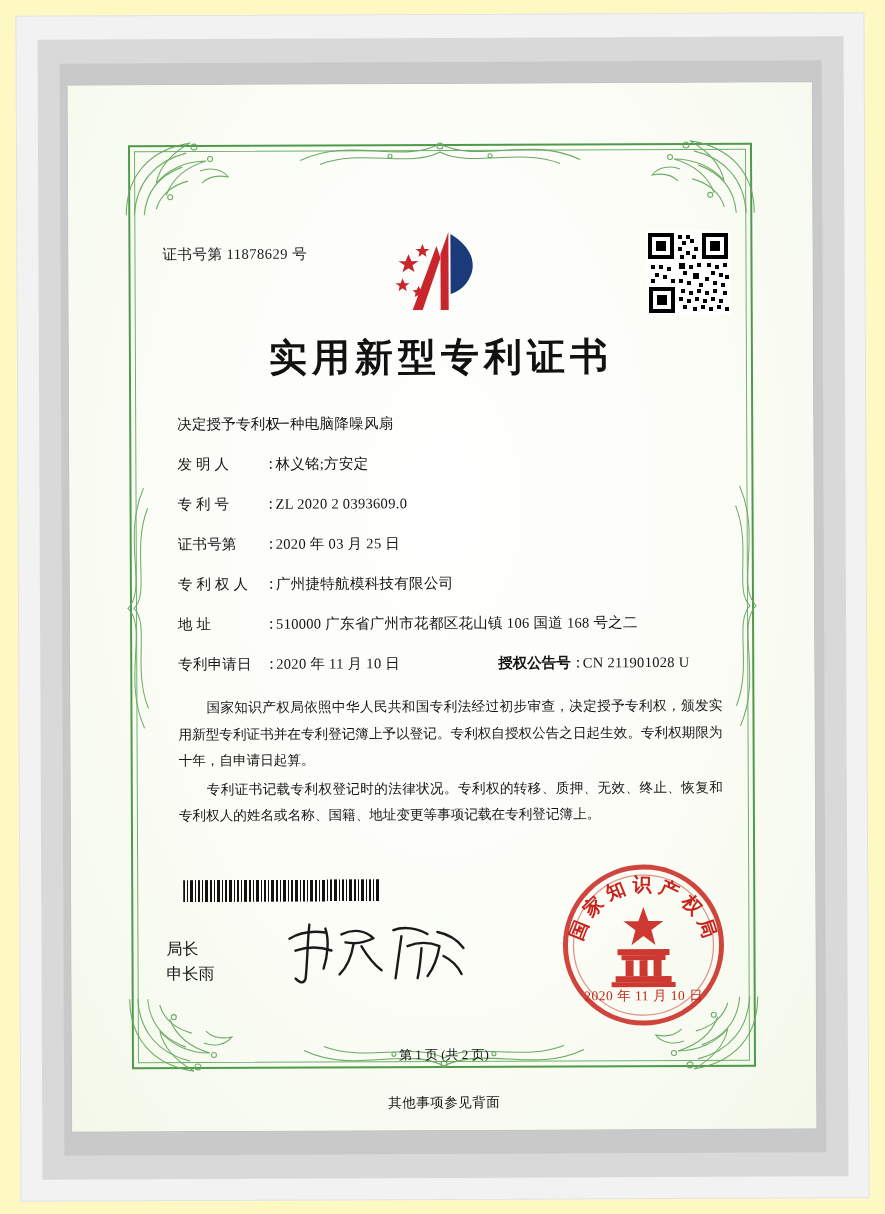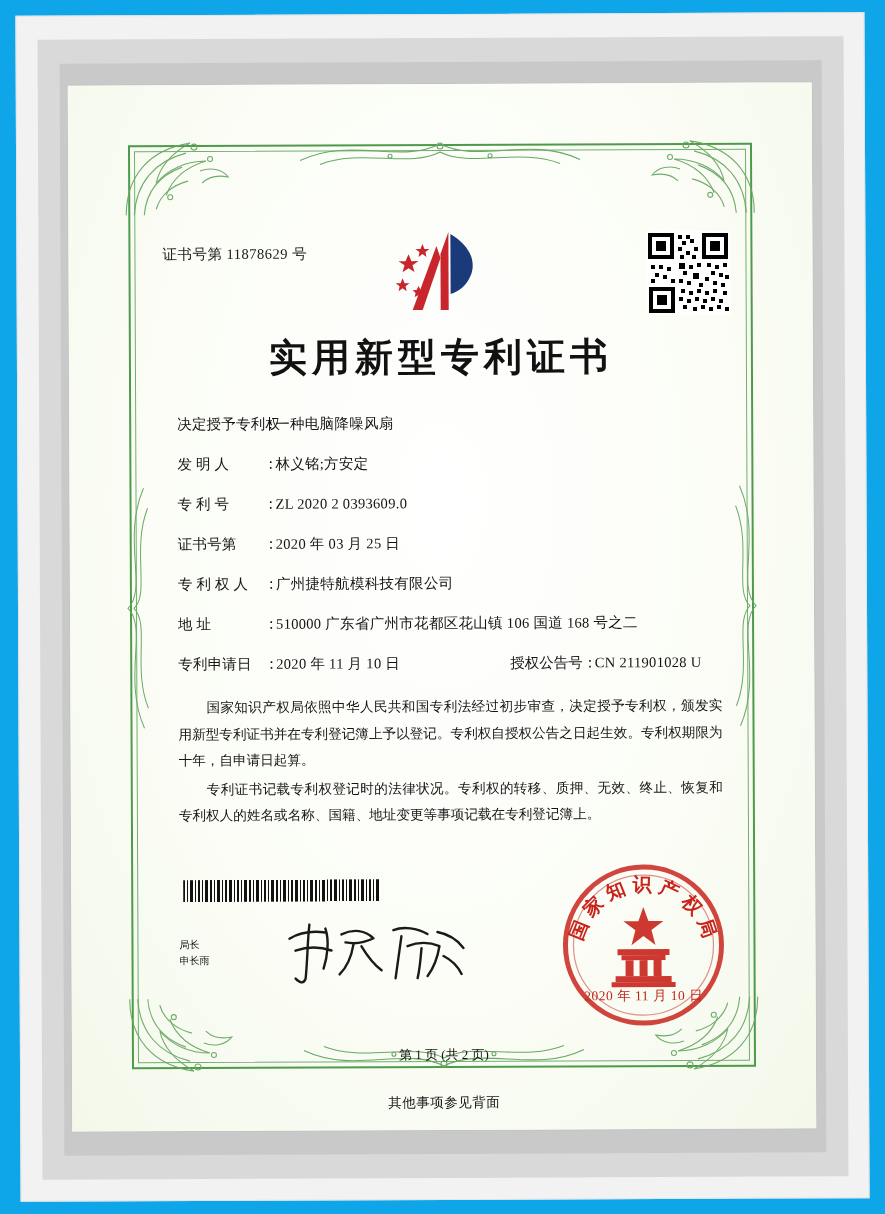--- a/index.html
+++ b/index.html
@@ -13,21 +13,21 @@
     font-family: "Liberation Serif", serif;
     position: relative;
     overflow: hidden;
   }
 
   
   .frame-outer {
     position: absolute;
     left: 0; top: 0;
     width: 885px; height: 1214px;
-    background: #0ea5e9;
+    background: #fef9c3;
     box-sizing: border-box;
   }
   .frame-band1 {
     position: absolute;
     left: 18px; top: 14px;
     width: 849px; height: 1186px;
     background: #f2f2f2;
     border: 1px solid #e3e3e3;
     box-sizing: border-box;
     transform: rotate(-0.25deg);
@@ -196,21 +196,22 @@
     flex: 1;
     letter-spacing: 0.3px;
   }
   .field-row.double .field-value {
     flex: none;
     width: 210px;
   }
   .field-label2 {
     flex: none;
     white-space: nowrap;
-    margin-left: 24px;
+    margin-left: 12px;
+    font-weight: bold;
   }
 
   
   .paragraphs {
     position: absolute;
     left: 108px;
     right: 92px;
     top: 610px;
     font-size: 13.6px;
     line-height: 1.95;
@@ -227,23 +228,23 @@
     position: absolute;
     left: 112px;
     top: 795px;
     width: 196px;
     height: 22px;
   }
 
   
   .sig-label {
     position: absolute;
-    left: 108px;
+    left: 95px;
     top: 852px;
-    font-size: 10px;
+    font-size: 16px;
     line-height: 1.55;
     color: #141414;
   }
   .sig-hand {
     position: absolute;
     left: 210px;
     top: 832px;
     width: 190px;
     height: 70px;
   }

